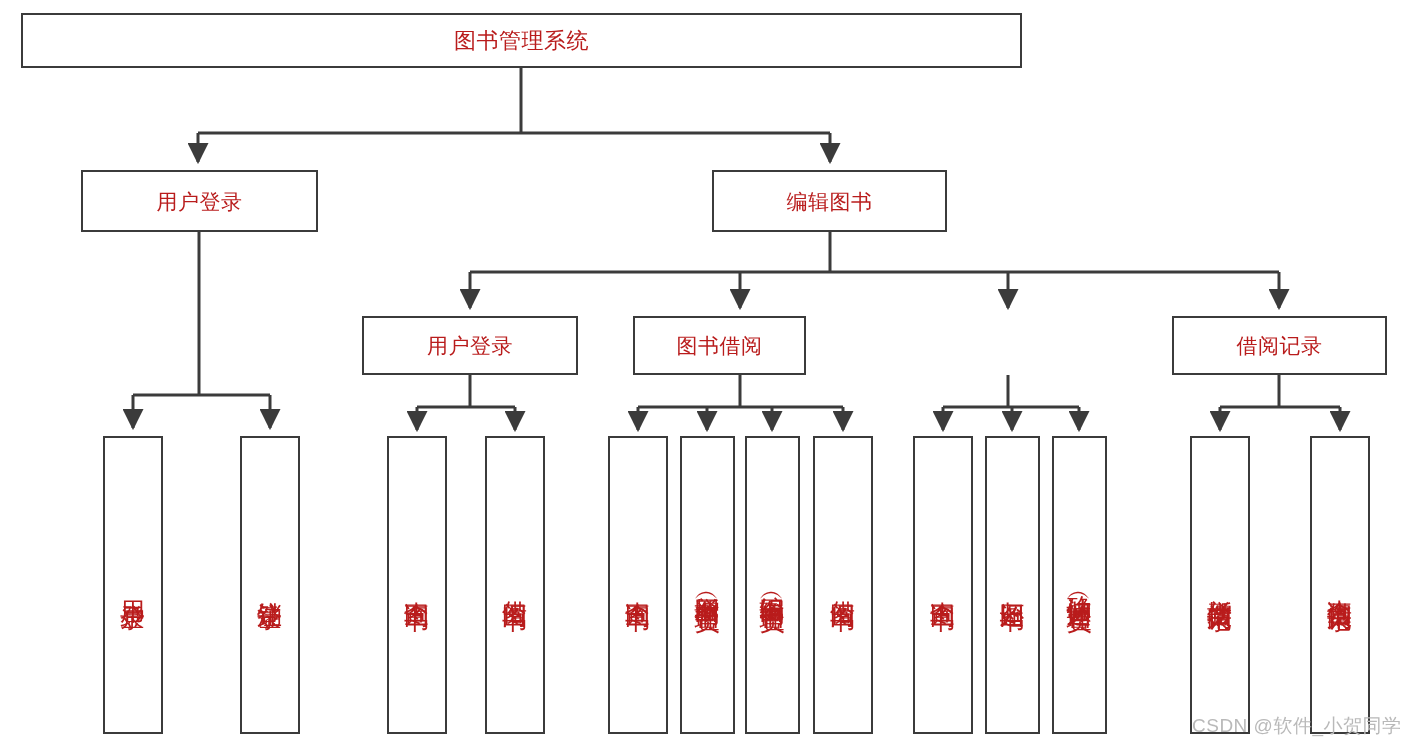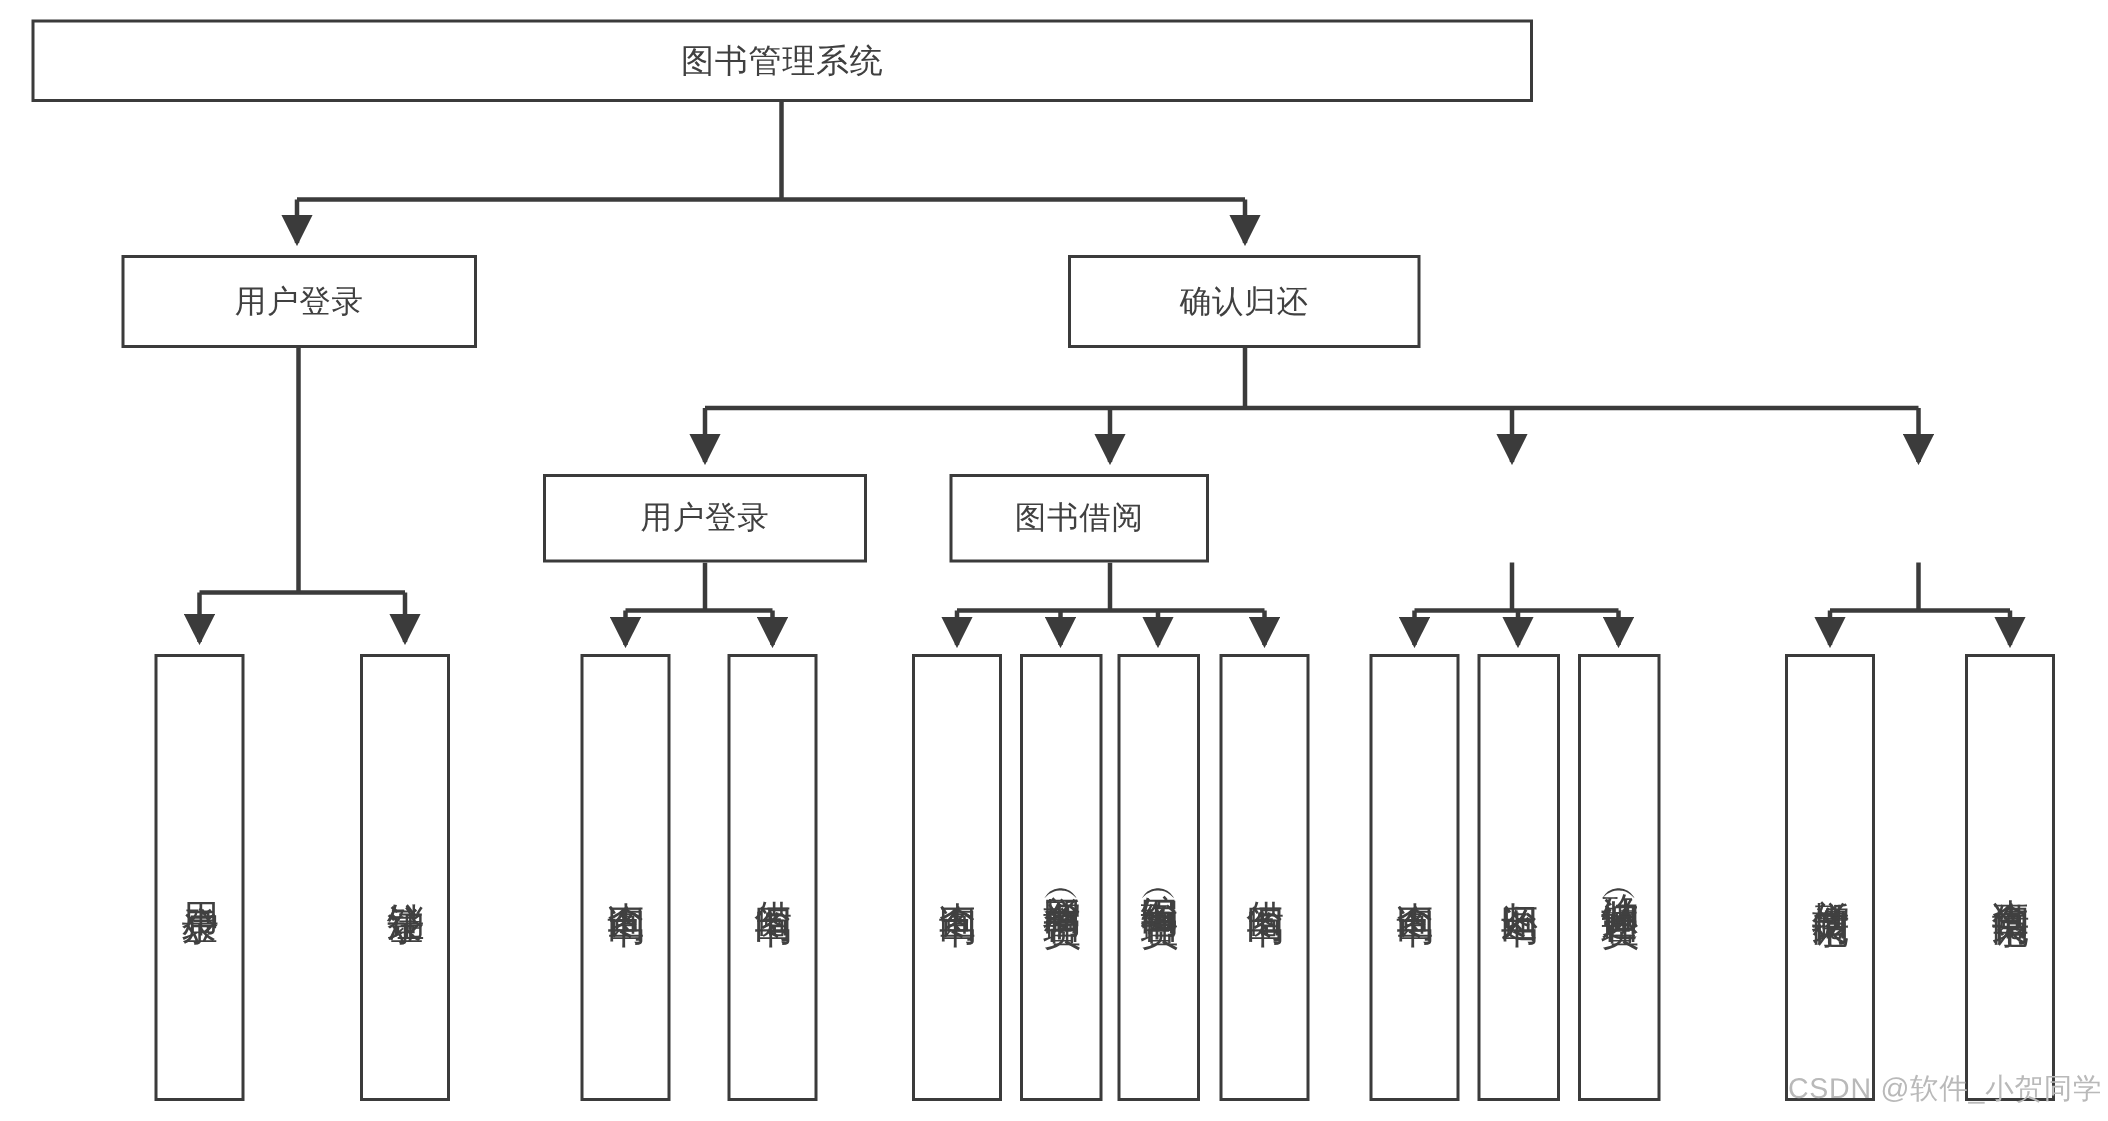--- a/index.html
+++ b/index.html
@@ -26,21 +26,21 @@
     pointer-events: none;
   }
   .node {
     position: absolute;
     box-sizing: border-box;
     background: #ffffff;
     border: 2px solid #3b3b3b;
     display: flex;
     align-items: center;
     justify-content: center;
-    color: #404040;
+    color: #b91c1c;
     z-index: 2;
   }
   .node .label {
     display: block;
     text-align: center;
     line-height: 1.0;
     white-space: nowrap;
   }
   
   .node.horiz .label {
@@ -148,29 +148,32 @@
   </svg>
 
   <div class="node horiz root" style="left:21px; top:13px; width:1001px; height:55px;">
     <span class="label">图书管理系统</span>
   </div>
 
   <div class="node horiz" style="left:81px; top:170px; width:237px; height:62px;">
     <span class="label">用户登录</span>
   </div>
   <div class="node horiz" style="left:712px; top:170px; width:235px; height:62px;">
-    <span class="label">确认归还</span>
+    <span class="label">编辑图书</span>
   </div>
 
   <div class="node horiz" style="left:362px; top:316px; width:216px; height:59px;">
     <span class="label">用户登录</span>
   </div>
   <div class="node horiz" style="left:633px; top:316px; width:173px; height:59px;">
     <span class="label">图书借阅</span>
   </div>
+  <div class="node horiz" style="left:1172px; top:316px; width:215px; height:59px;">
+    <span class="label">借阅记录</span>
+  </div>
 
   <div class="node vert" style="left:103px; top:436px; width:60px; height:298px;">
     <span class="label">用户登录</span>
   </div>
   <div class="node vert" style="left:240px; top:436px; width:60px; height:298px;">
     <span class="label">注销登录</span>
   </div>
 
   <div class="node vert" style="left:387px; top:436px; width:60px; height:298px;">
     <span class="label">查询图书</span>

